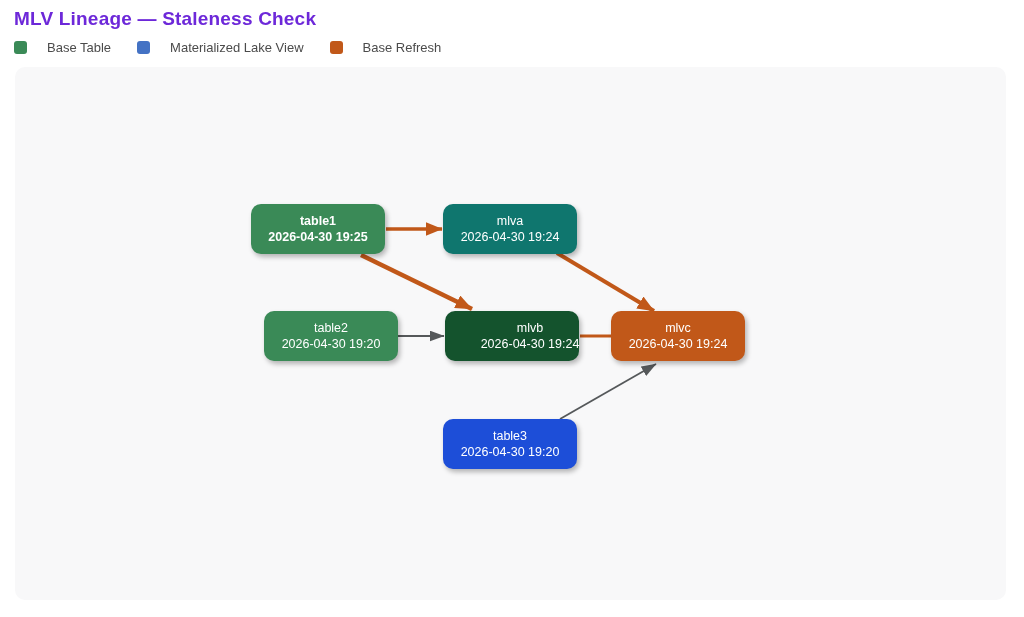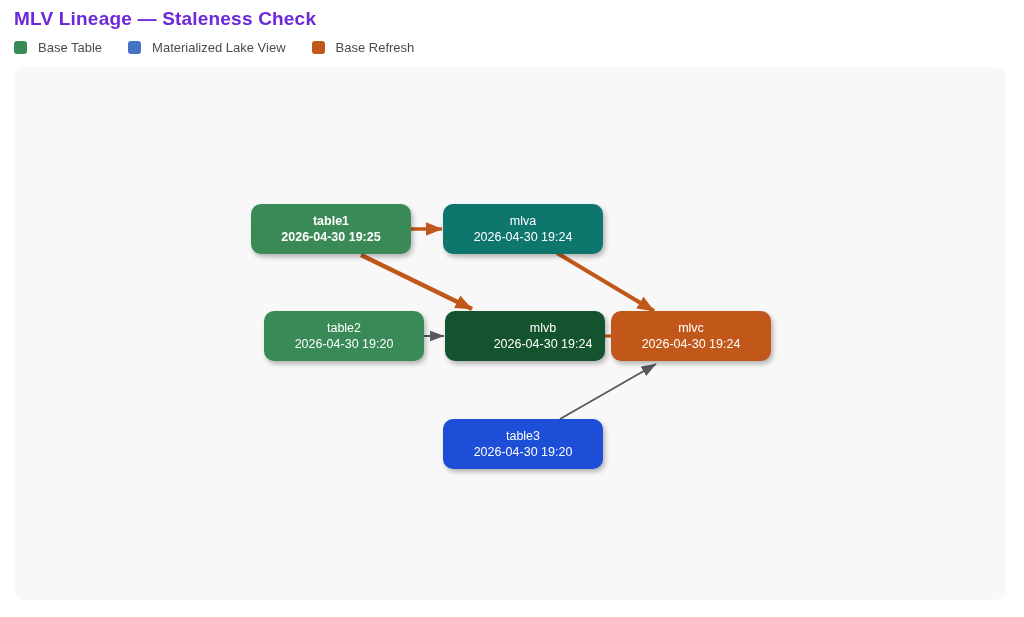--- a/index.html
+++ b/index.html
@@ -3,30 +3,30 @@
 <meta charset="utf-8">
 <style>
   * { margin:0; padding:0; box-sizing:border-box; }
   html,body { width:1024px; height:617px; background:#ffffff;
               font-family:"Liberation Sans", sans-serif; overflow:hidden; }
 
   .header { position:absolute; left:14px; top:8px; }
   .title { font-size:19px; font-weight:bold; color:#3b3b3b; letter-spacing:0.2px; }
 
   .legend { position:absolute; left:14px; top:40px; display:flex; align-items:center; gap:26px; }
-  .legend-item { display:flex; align-items:center; gap:11px; }
+  .legend-item { display:flex; align-items:center; gap:20px; }
   .swatch { width:13px; height:13px; border-radius:3px; display:inline-block; }
   .legend-label { font-size:13px; color:#4b4b4b; }
 
   .canvas { position:absolute; left:15px; top:67px; width:991px; height:533px;
             border-radius:10px; }
 
   .edges-svg { position:absolute; left:0; top:0; width:991px; height:533px; }
 
-  .node { position:absolute; width:160px; height:50px; border-radius:10px;
+  .node { position:absolute; width:134px; height:50px; border-radius:10px;
           color:#ffffff; display:flex; flex-direction:column; align-items:center;
           justify-content:center; text-align:center; font-size:12.5px; line-height:1.3;
           box-shadow:2px 3px 5px rgba(0,0,0,0.28); cursor:default; }
   .node .node-name, .node .node-ts { white-space:nowrap; }
   .n-table1 { left:236px; top:137px; font-weight:bold; }
   .n-mlva   { left:428px; top:137px; }
   .n-table2 { left:249px; top:244px; }
   .n-mlvb   { left:430px; top:244px; }
   .n-mlvc   { left:596px; top:244px; }
   .n-table3 { left:428px; top:352px; }

